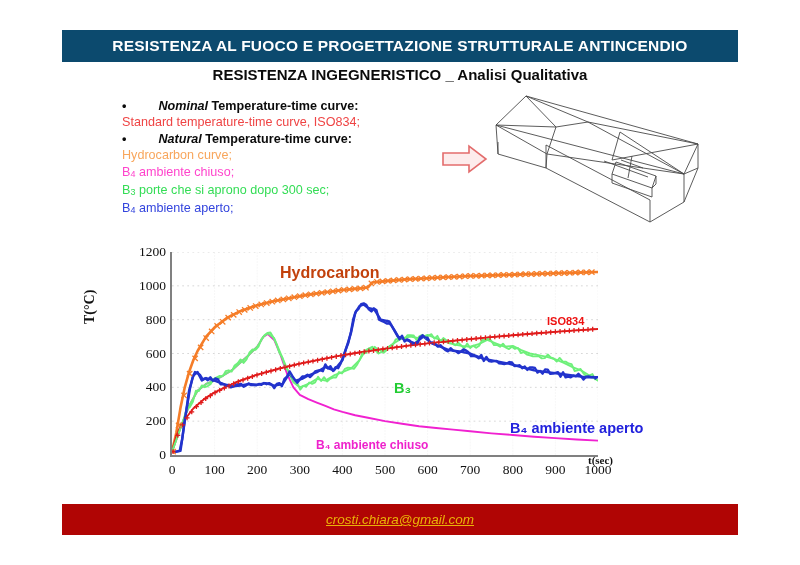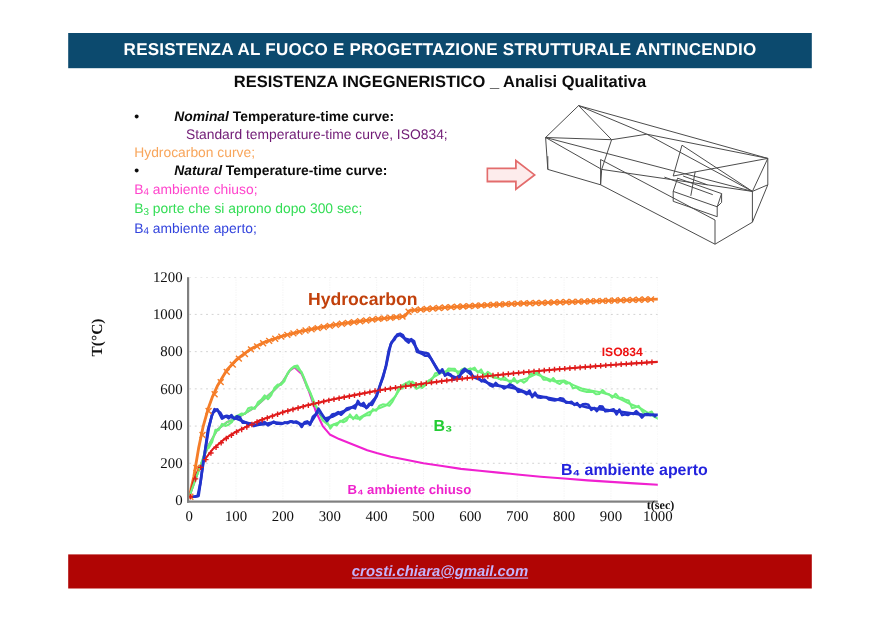--- a/index.html
+++ b/index.html
@@ -26,21 +26,21 @@
     position:absolute;left:0;top:66px;width:800px;text-align:center;
     font-size:15px;font-weight:bold;color:#0b0b0b;
   }
   .subtitle .thin{font-weight:bold;text-align:center;}
 
   
   .bullets{position:absolute;left:122px;top:98px;width:340px;}
   .bullets .line{font-size:12.6px;line-height:16.4px;white-space:nowrap;}
   .b-head{color:#0b0b0b;font-weight:bold;}
   .b-head i{font-style:italic;font-weight:bold;margin-left:32px;}
-  .c-iso{color:#701a75;margin-left:47px;}
+  .c-iso{color:#ef4444;}
   .c-hc{color:#f8a65c;}
   .c-mag{color:#ff44cc;}
   .c-grn{color:#33dd55;}
   .c-blu{color:#3344dd;}
   .sub{font-size:9px;vertical-align:-1px;}
 
   
   .arrow{position:absolute;left:442px;top:142px;width:46px;height:34px;}
 
   
@@ -80,21 +80,21 @@
   .lab-b3{left:222px;top:128px;font-size:14.5px;color:#22cc33;}
   .lab-bapt{left:338px;top:168px;font-size:14.5px;color:#2222dd;}
   .lab-bchi{left:144px;top:186px;font-size:12px;color:#ee22cc;}
 
   
   .footer{
     position:absolute;left:62px;top:504px;width:676px;height:31px;
     background:#b00504;display:flex;align-items:center;justify-content:center;
   }
   .footer .mail{
-    color:#c4b5fd;font-size:13.5px;font-style:italic;font-weight:bold;
+    color:#eab308;font-size:13.5px;font-style:italic;font-weight:normal;
     text-decoration:underline;
   }
 </style>
 </head>
 <body>
 
 <div class="slide">
 
   <div class="title-bar">
     <span class="txt">RESISTENZA AL FUOCO E PROGETTAZIONE STRUTTURALE ANTINCENDIO</span>
@@ -105,25 +105,25 @@
   </div>
 
   <div class="bullets">
 
     <div class="line b-head">
       <span>•</span><i>Nominal</i><span> Temperature-time curve:</span>
     </div>
 
     <div class="line c-iso">Standard temperature-time curve, ISO834;</div>
 
-    <div class="line c-hc">Hydrocarbon curve;</div>
-
     <div class="line b-head">
       <span>•</span><i>Natural</i><span> Temperature-time curve:</span>
     </div>
+
+    <div class="line c-hc">Hydrocarbon curve;</div>
 
     <div class="line c-mag">
       <span>B</span><span class="sub">4</span><span> ambiente chiuso;</span>
     </div>
 
     <div class="line c-grn">
       <span>B</span><span class="sub">3</span><span> porte che si aprono dopo 300 sec;</span>
     </div>
 
     <div class="line c-blu">

